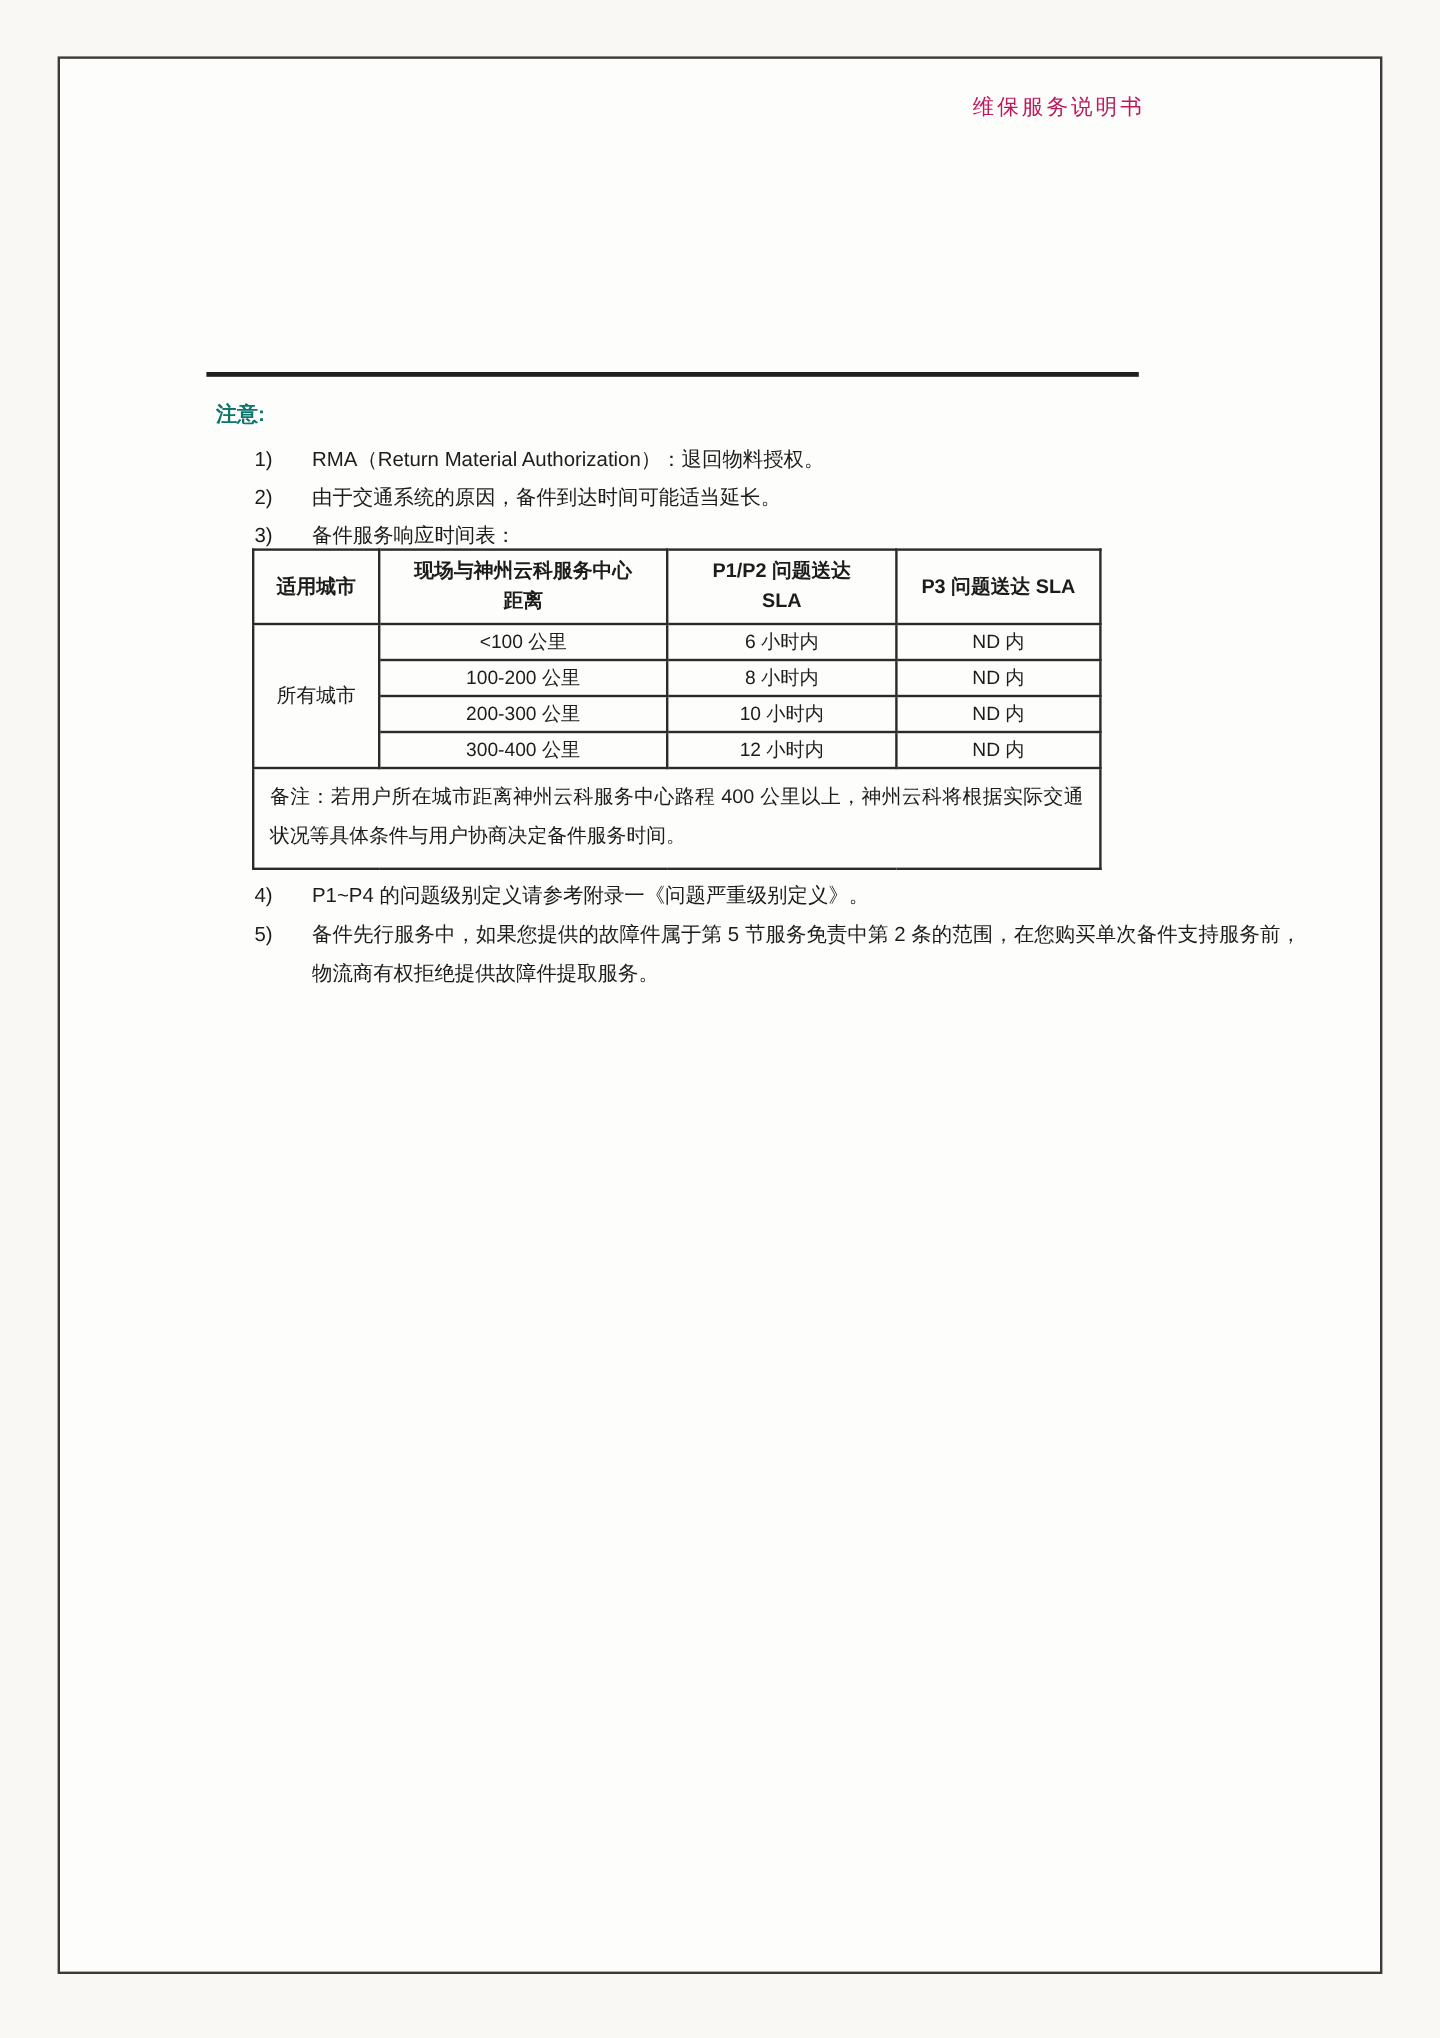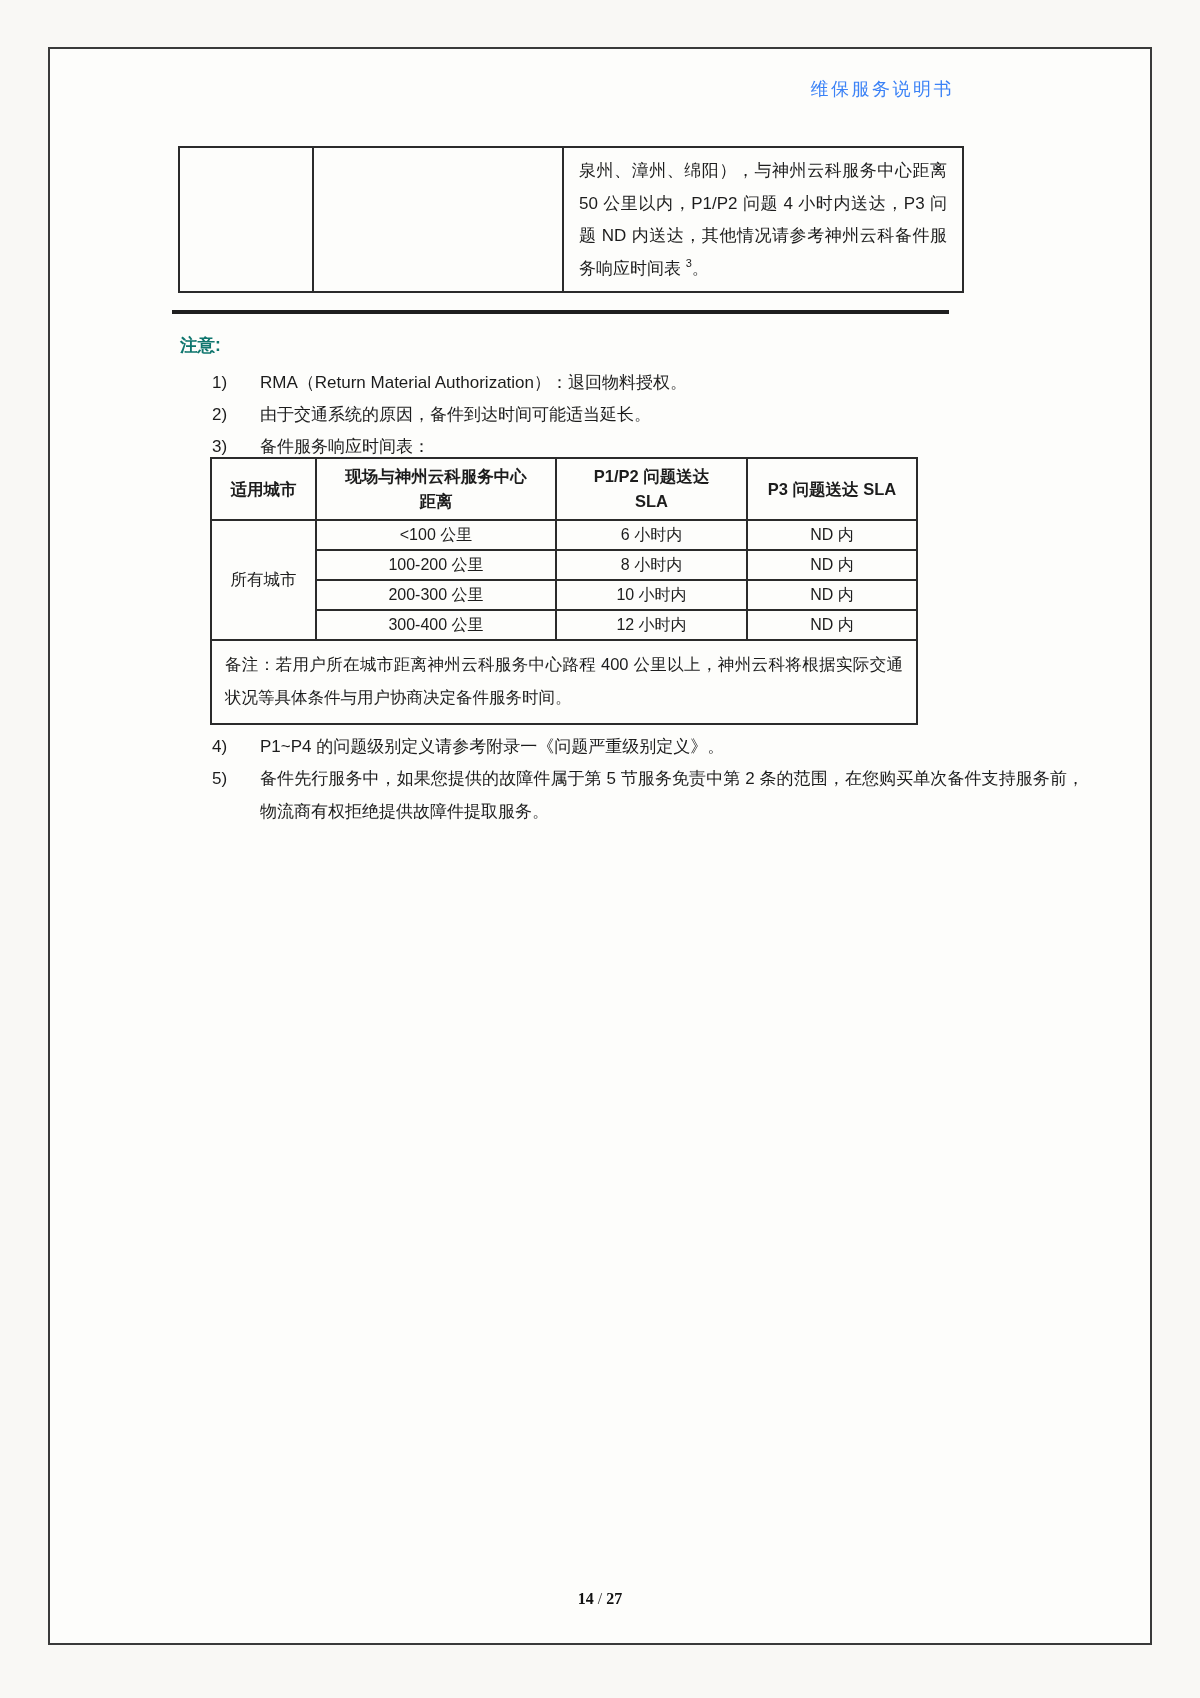--- a/index.html
+++ b/index.html
@@ -12,21 +12,21 @@
   }
   .page {
     position:absolute; left:48px; top:47px;
     width:1104px; height:1598px;
     background:#fdfdfb;
     border:2px solid #3a3a3a;
   }
   .header-title {
     position:absolute; top:28px; right:196px;
     font-family:Liberation Serif, serif;
-    font-size:18px; letter-spacing:2.5px; color:#3b82f6;
+    font-size:18px; letter-spacing:2.5px; color:#be185d;
   }
   
   table { border-collapse:collapse; }
   .frag-table {
     position:absolute; left:128px; top:97px; width:784px;
     table-layout:fixed;
   }
   .frag-table td { border:2px solid #2b2b2b; vertical-align:top; }
   .frag-cell-text {
     padding:7px 15px 6px 15px;
@@ -87,34 +87,20 @@
   .footer .pg-num { font-weight:bold; }
   .footer .pg-sep { font-weight:normal; padding:0 4px; color:#333; }
 </style>
 </head>
 <body>
 
 <div class="page">
 
   <div class="header-title">维保服务说明书</div>
 
-  <table class="frag-table">
-    <colgroup>
-        <col style="width:134px">
-        <col style="width:250px">
-        <col style="width:400px">
-      </colgroup>
-    <tbody>
-        <tr>
-      <td></td>
-      <td></td>
-      <td class="frag-cell-text"><span>泉州、漳州、绵阳），与神州云科服务中心距离 50 公里以内，P1/P2 问题 4 小时内送达，P3 问题 ND 内送达，其他情况请参考神州云科备件服务响应时间表 </span><sup>3</sup><span>。</span></td>
-    </tr>
-  </tbody>
-    </table>
 
   <div class="rule"></div>
 
   <div class="notice-label">注意:</div>
 
   <div class="nlist-item item1">
     <span class="nlist-num">1)</span>
     <div class="nlist-text">RMA（Return Material Authorization）：退回物料授权。</div>
   </div>
   <div class="nlist-item item2">
@@ -172,17 +158,14 @@
   <div class="nlist-item item4">
     <span class="nlist-num">4)</span>
     <div class="nlist-text">P1~P4 的问题级别定义请参考附录一《问题严重级别定义》。</div>
   </div>
   <div class="nlist-item item5">
     <span class="nlist-num">5)</span>
     <div class="nlist-text">备件先行服务中，如果您提供的故障件属于第 5 节服务免责中第 2 条的范围，在您购买单次备件支持服务前，物流商有权拒绝提供故障件提取服务。</div>
   </div>
 
 
-  <div class="footer">
-    <span class="pg-num">14</span><span class="pg-sep">/</span><span class="pg-num">27</span>
-  </div>
 
 </div>
 
 </body></html>

